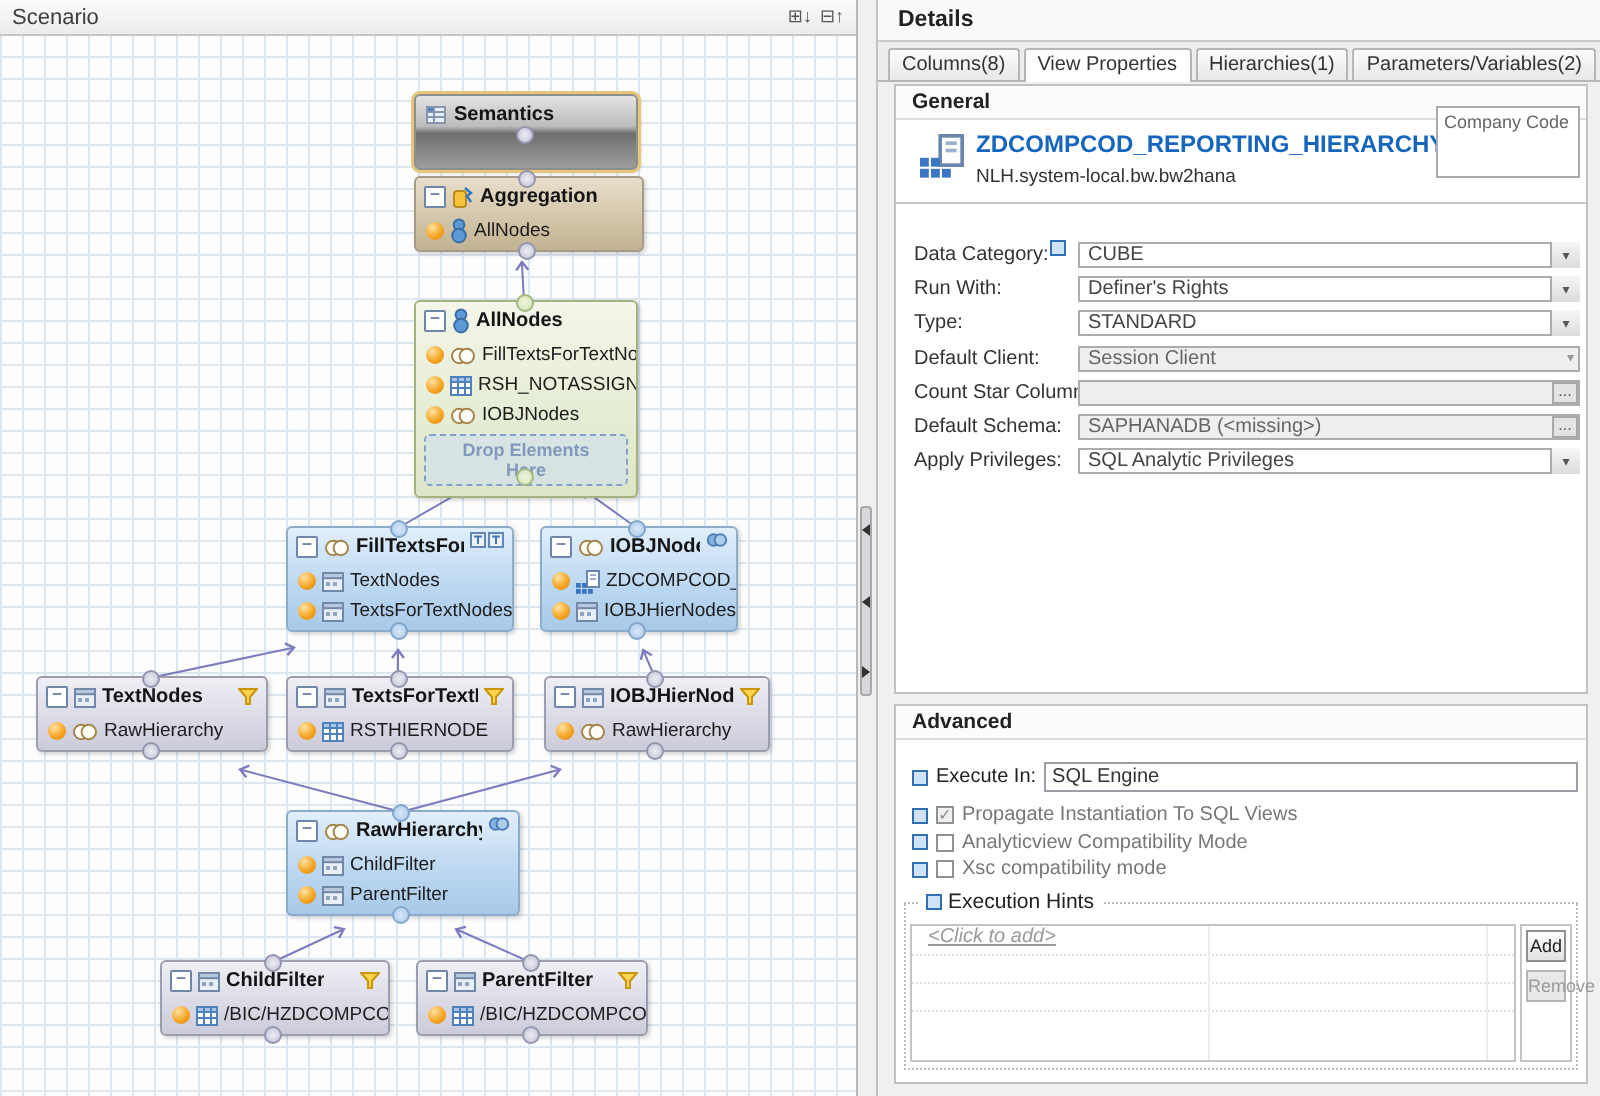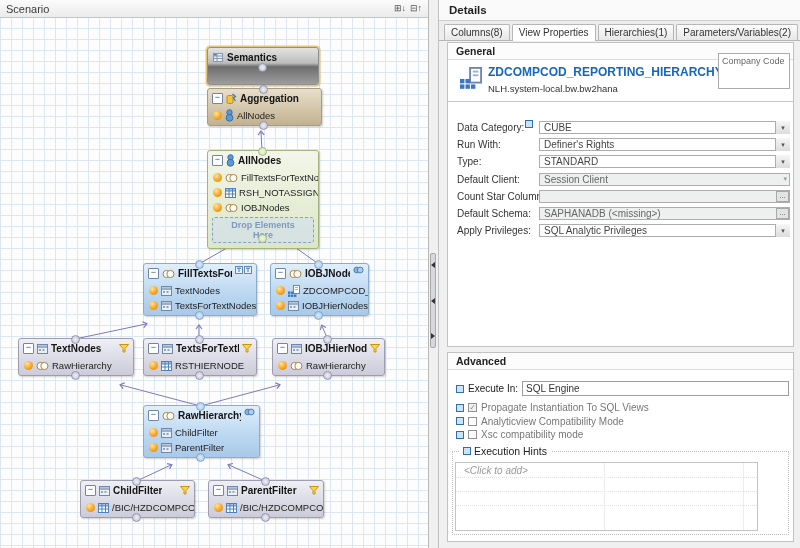--- a/index.html
+++ b/index.html
@@ -106,21 +106,21 @@
   .cb.checked{background:#f0f0f0;}
   .cblabel{font-size:10px;color:#777;white-space:nowrap;}
 
   .hints{position:absolute;left:4px;right:4px;top:98px;bottom:6px;border:1px dotted #bdbdbd;}
   .hints-legend{position:absolute;left:6px;top:-7px;background:#fff;padding:0 4px;display:flex;align-items:center;gap:3px;
        font-size:10.5px;color:#222;}
   .hints-table{position:absolute;left:2px;top:10px;width:301px;bottom:3px;border:1px solid #c4c4c4;background:#fff;overflow:hidden;}
   .ht-head{position:relative;height:14px;border-bottom:1px solid #cfcfcf;font-size:10px;color:#222;}
   .col-name{position:absolute;left:8px;top:1px;}
   .col-value{position:absolute;left:152px;top:1px;}
-  .ht-row{height:14px;font-size:10px;display:flex;align-items:center;padding-left:8px;}
+  .ht-row{height:14px;font-size:10px;display:flex;padding-left:8px;text-decoration:underline;}
   .ht-row.placeholder{font-style:italic;color:#999;}
   .ht-empty{height:13px;border-top:1px dotted #e2e2e2;}
   .vline{position:absolute;top:0;bottom:0;border-left:1px solid #ececec;}
   .v1{left:148px;} .v2{left:287px;}
   .hints-btns{position:absolute;left:307px;right:2px;top:10px;bottom:3px;border:1px solid #c4c4c4;background:#fff;padding:2px;box-sizing:border-box;}
   .btn{height:14px;border:1px solid #8f8f8f;background:linear-gradient(#fdfdfd,#e2e2e2);font-size:9px;color:#222;
        text-align:center;line-height:14px;margin-bottom:4px;cursor:pointer;}
   .btn.disabled{border-color:#b4b4b4;background:#e8e8e8;color:#9a9a9a;cursor:default;}
 </style>
 </head>
@@ -719,17 +719,21 @@
             <span>&lt;Click to add&gt;</span>
           </div>
           <div>
               <div class="ht-empty"></div>
               <div class="ht-empty"></div>
               <div class="ht-empty"></div>
             </div>
           <div class="vline v1"></div>
           <div class="vline v2"></div>
         </div>
+        <div class="hints-btns">
+          <div class="btn">Add</div>
+          <div class="btn disabled" id="remove-btn">Remove</div>
+        </div>
       </div>
     </div>
 
   </div>
 </div>
 
 </body></html>

